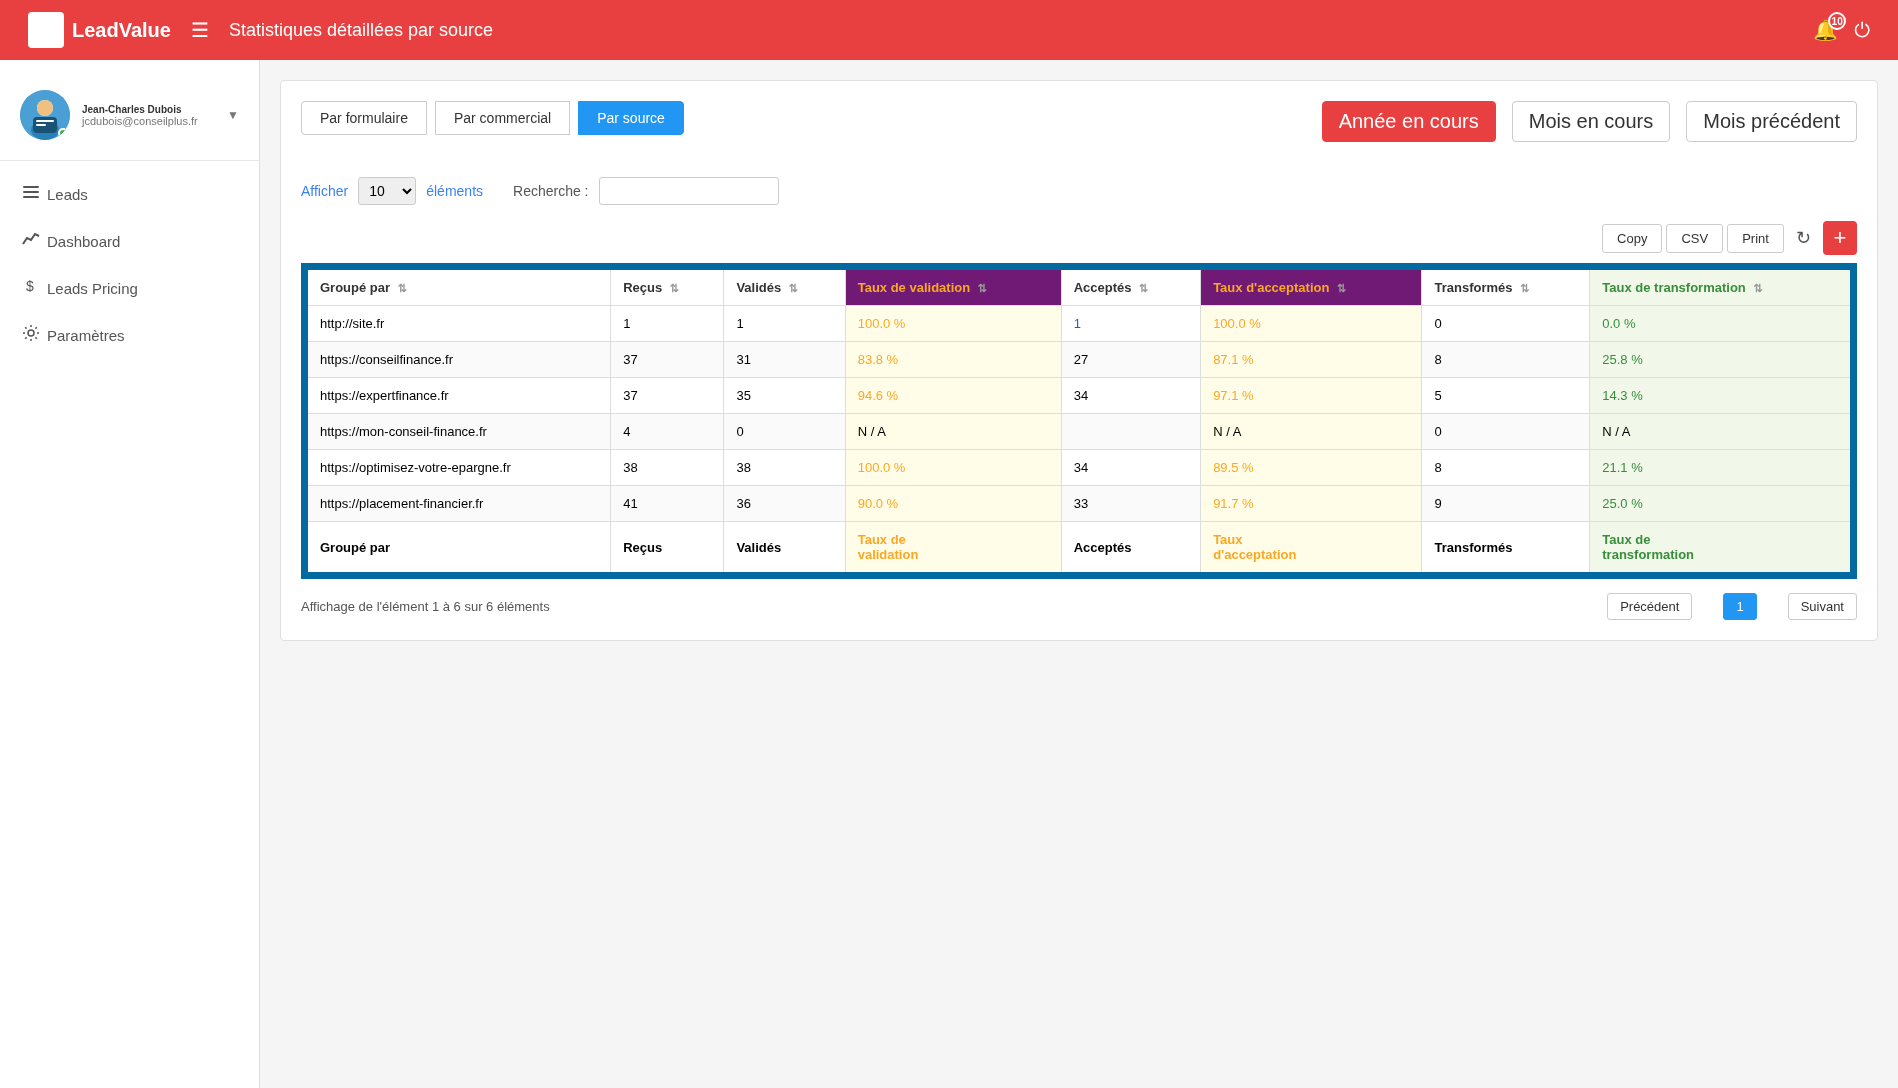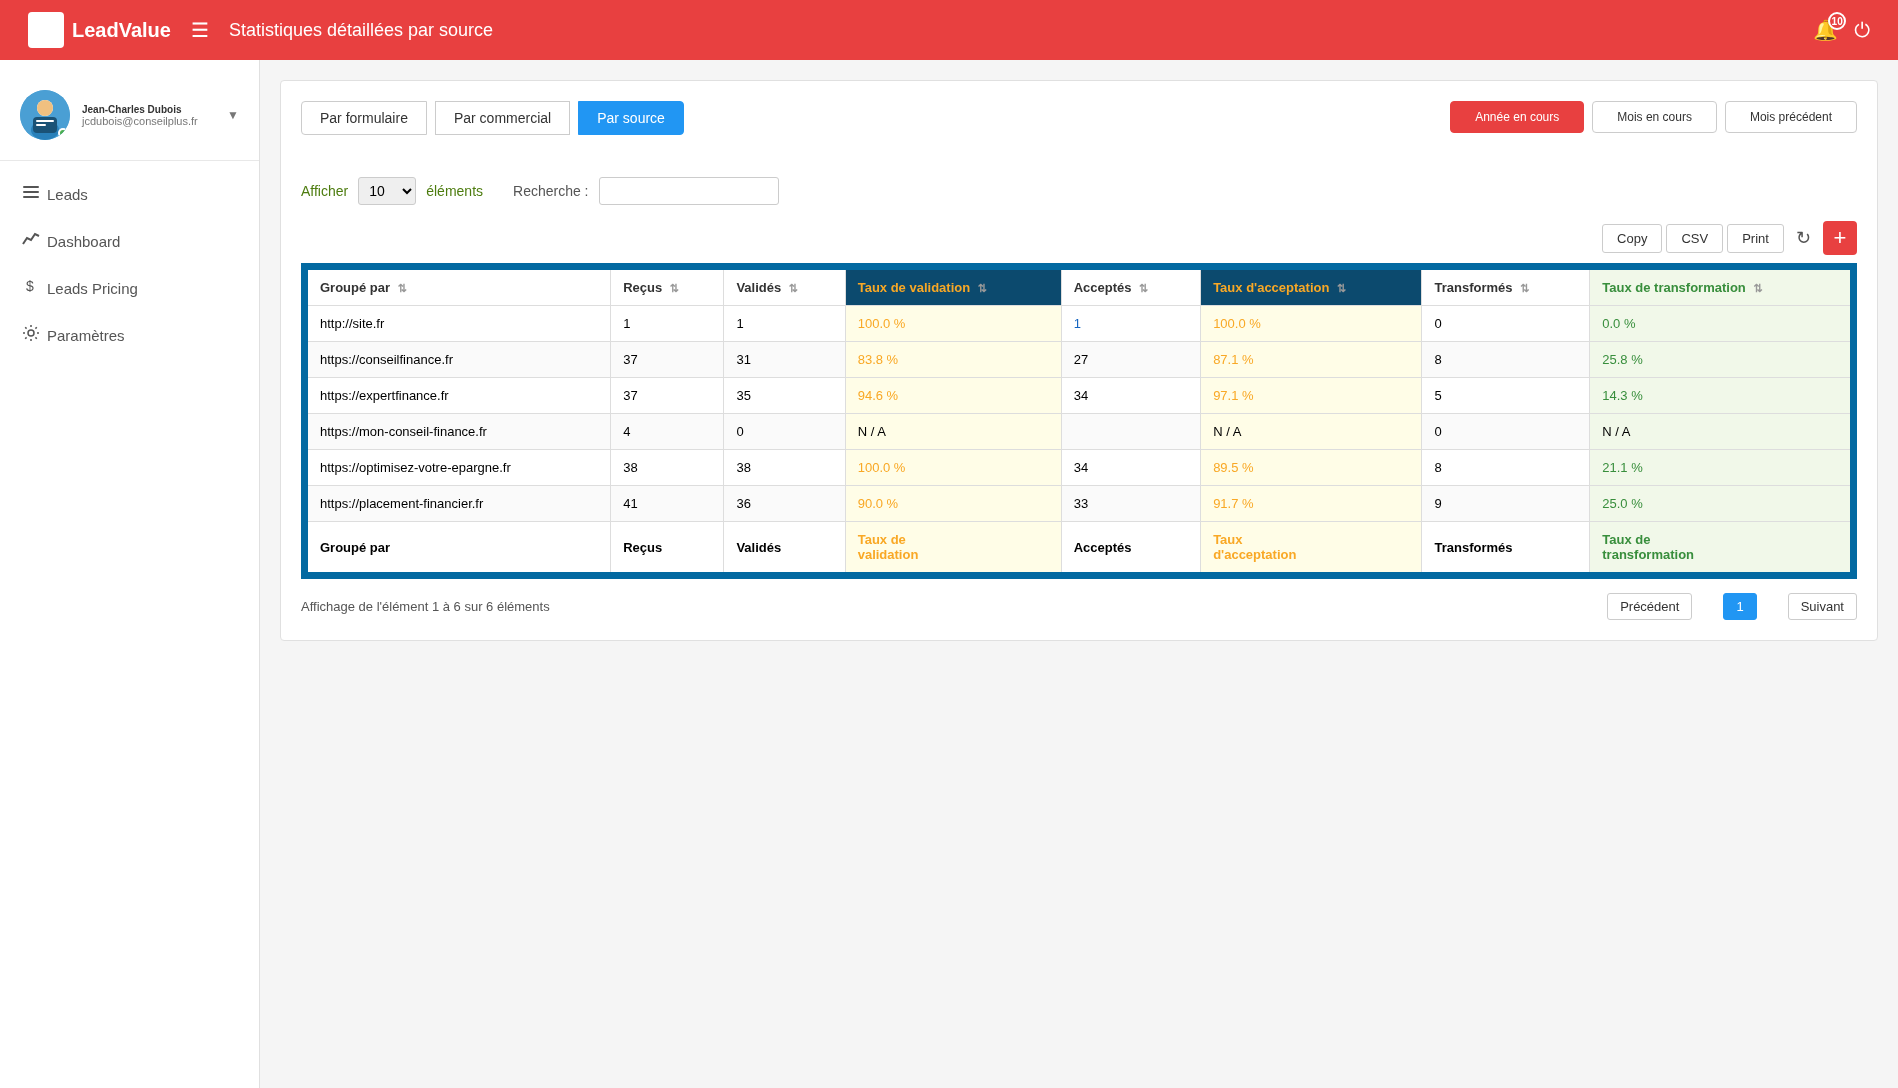--- a/index.html
+++ b/index.html
@@ -199,27 +199,28 @@
       border-color: #2196f3;
     }
 
     
     .date-filters {
       display: flex;
       gap: 8px;
       float: right;
     }
     .date-btn {
-      padding: 8px 24px;
+      padding: 8px 16px;
       border: 1px solid #ccc;
       background: white;
       cursor: pointer;
-      font-size: 12px;
+      font-size: 20px;
       color: #333;
       border-radius: 4px;
+      margin-left: 8px;
     }
     .date-btn.active {
       background: #e84040;
       color: white;
       border-color: #e84040;
     }
 
     .top-row {
       display: flex;
       justify-content: space-between;
@@ -227,21 +228,21 @@
       margin-bottom: 10px;
     }
 
     
     .show-search-row {
       display: flex;
       align-items: center;
       gap: 10px;
       margin-bottom: 16px;
     }
-    .show-label { color: #4d7c0f; }
+    .show-label { color: #3b82f6; }
     .show-select {
       border: 1px solid #ccc;
       padding: 4px 6px;
       border-radius: 3px;
       font-size: 14px;
     }
     .search-label { color: #555; margin-left: 20px; }
     .search-input {
       border: 1px solid #ccc;
       padding: 5px 10px;
@@ -300,21 +301,21 @@
       padding: 10px 12px;
       text-align: left;
       font-size: 13px;
     }
     .data-table thead th {
       background: white;
       font-weight: bold;
       color: #333;
     }
     .data-table thead th.yellow-header {
-      background: #0c4a6e;
+      background: #701a75;
       color: #f9a825;
       font-weight: bold;
     }
     .data-table thead th.green-header {
       background: #f1f8e9;
       color: #388e3c;
       font-weight: bold;
     }
     .data-table tbody tr:nth-child(even) { background: #fafafa; }
     .data-table .sort-icon {

